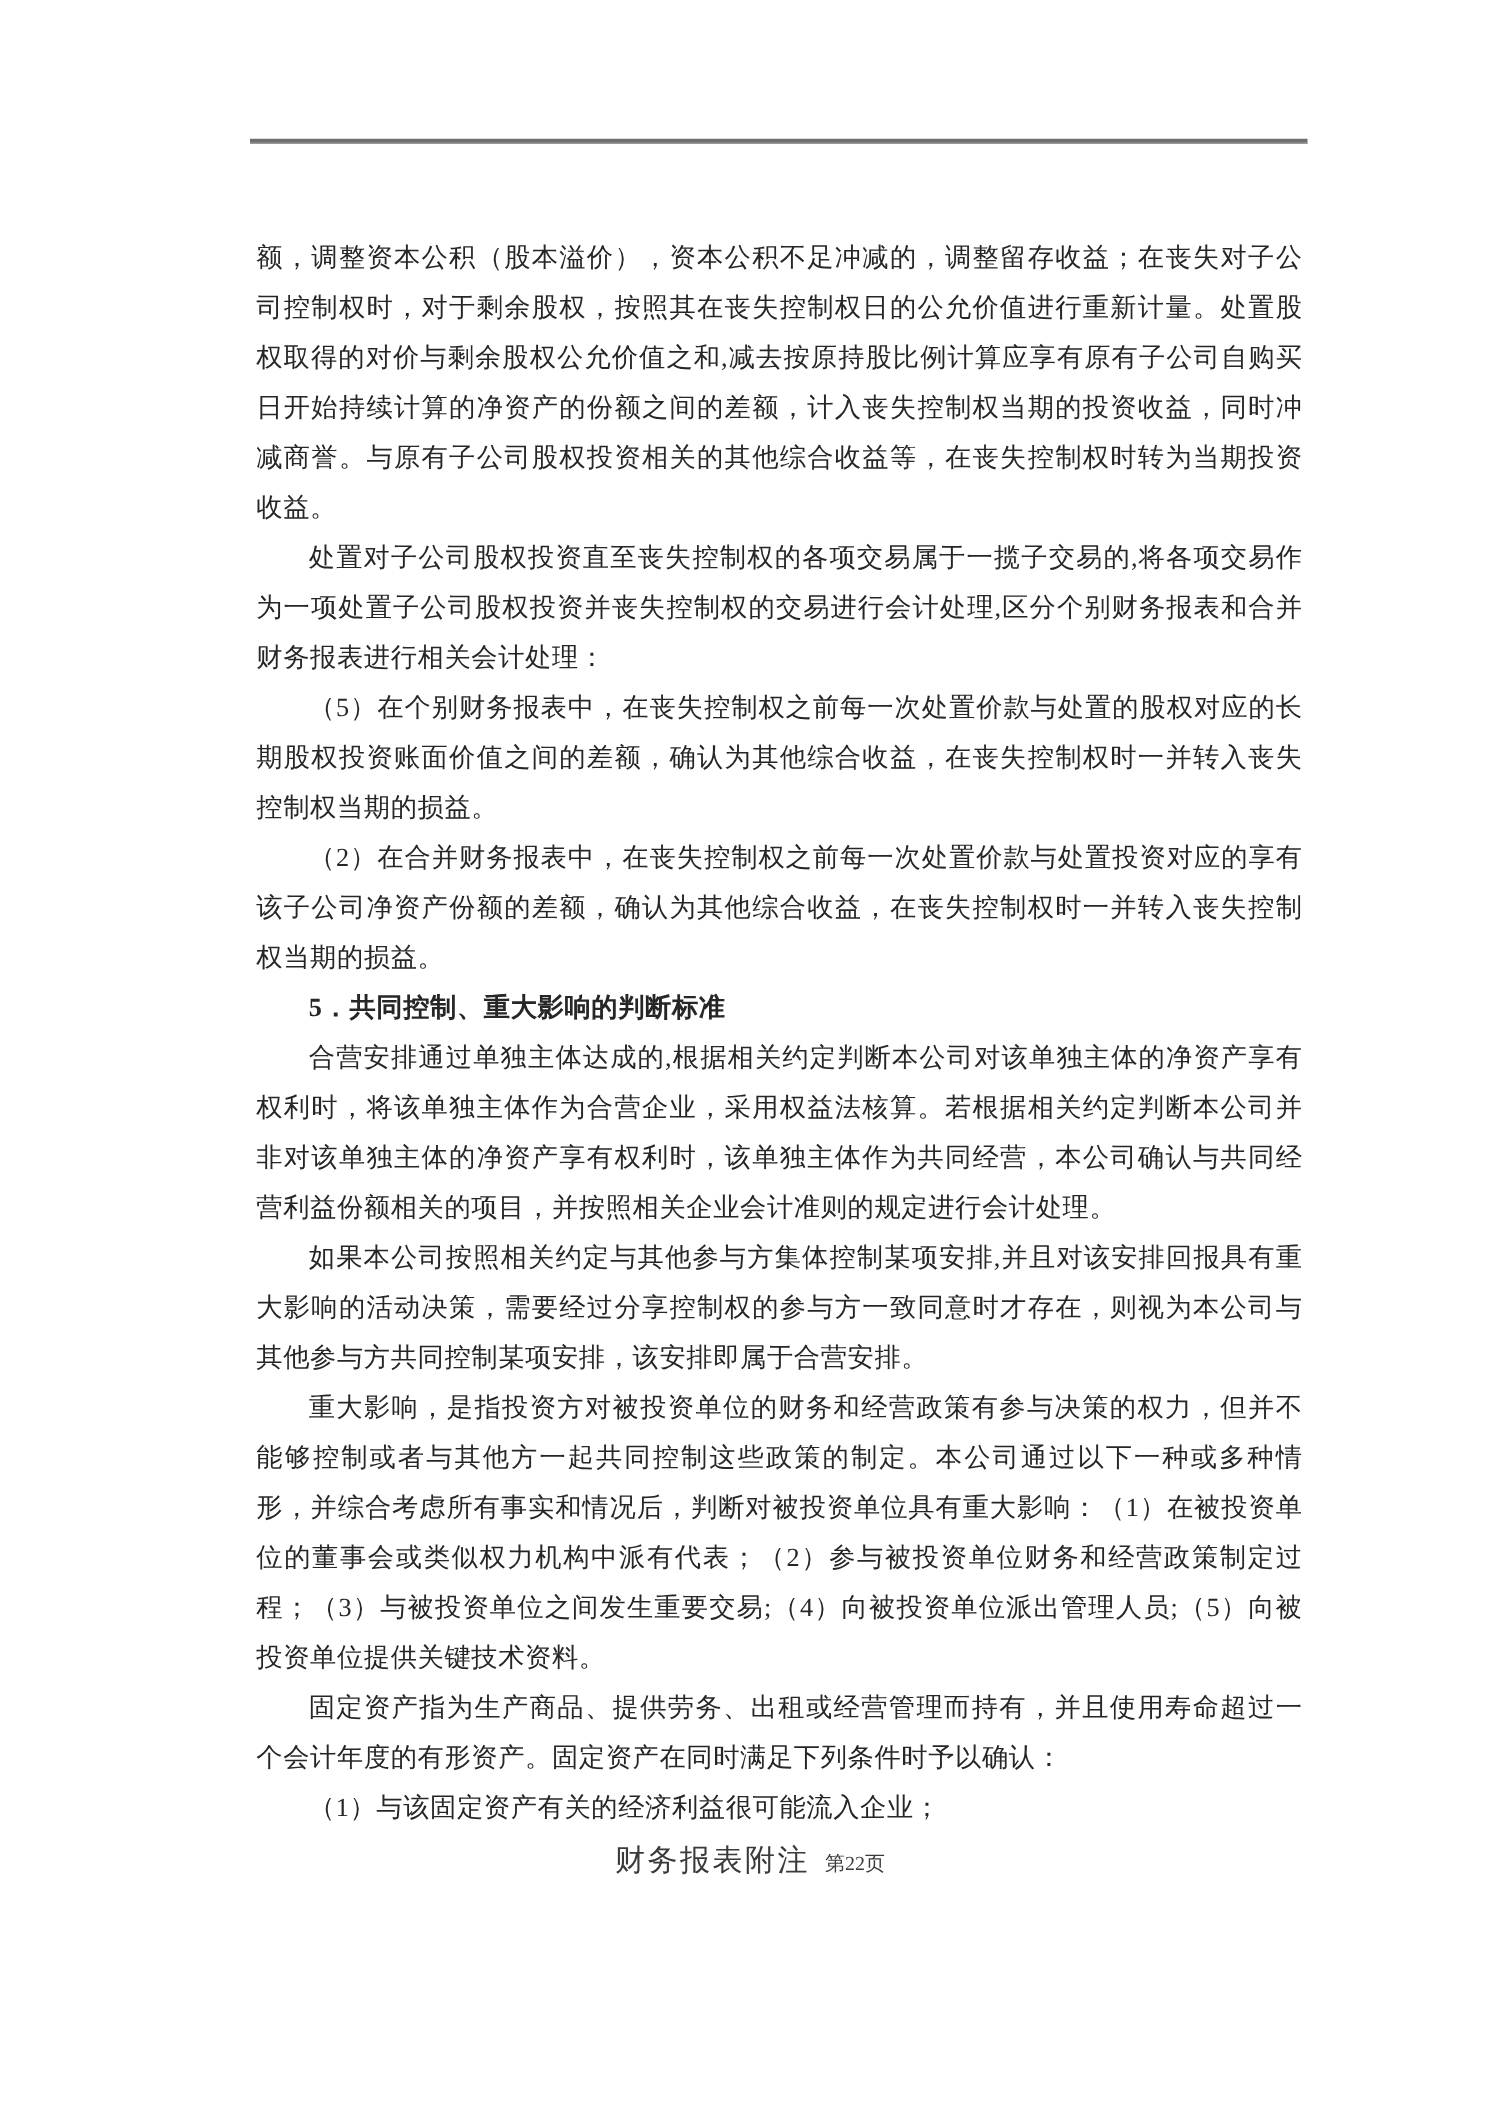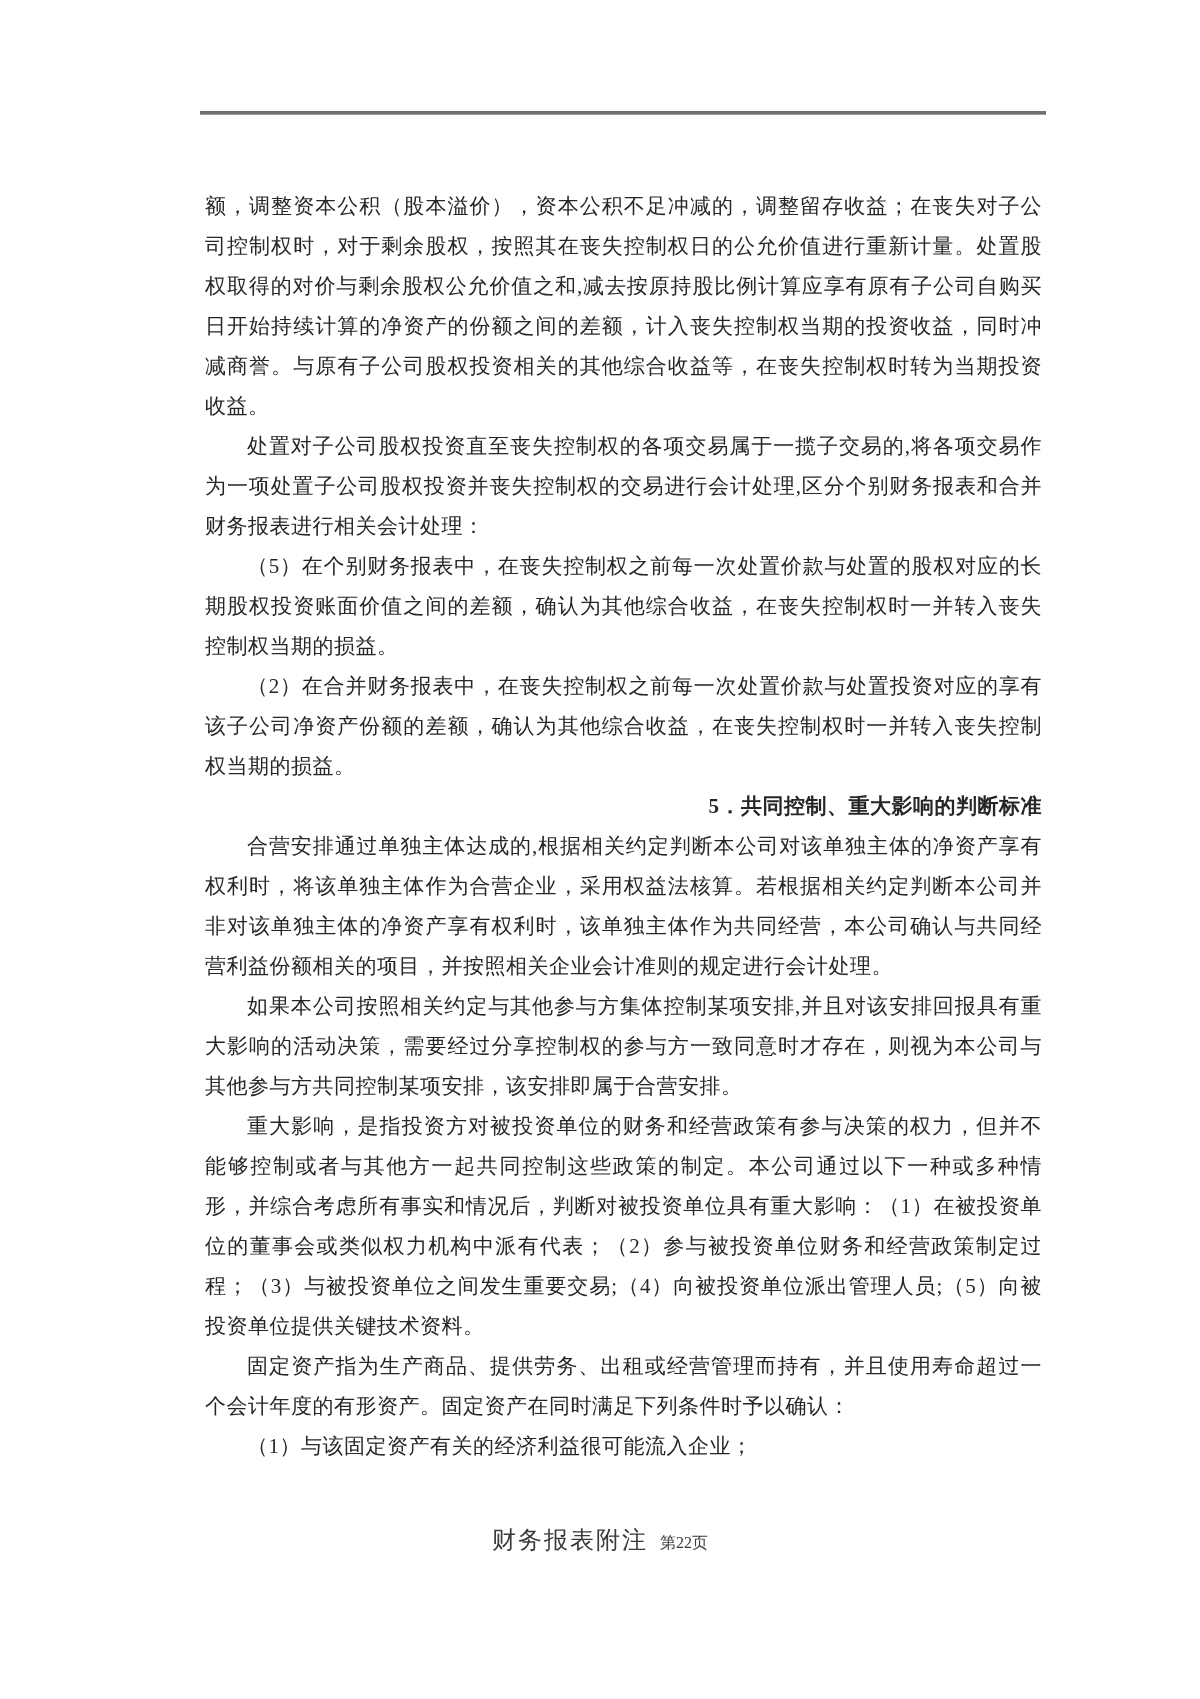--- a/index.html
+++ b/index.html
@@ -37,29 +37,29 @@
     letter-spacing: 0.5px;
   }
   .body-text p {
     margin: 0;
   }
   p.indent {
     text-indent: 2em;
   }
   p.bold-heading {
     font-weight: bold;
-    text-align: right;
+    text-align: left;
     text-indent: 2em;
   }
   p.section-start {
     margin-top: 18px;
   }
   .footer {
     position: absolute;
-    top: 1524px;
+    top: 1472px;
     left: 0;
     width: 100%;
     text-align: center;
     color: #3a3a3a;
     white-space: nowrap;
   }
   .footer-title {
     font-size: 24px;
     letter-spacing: 2px;
   }

